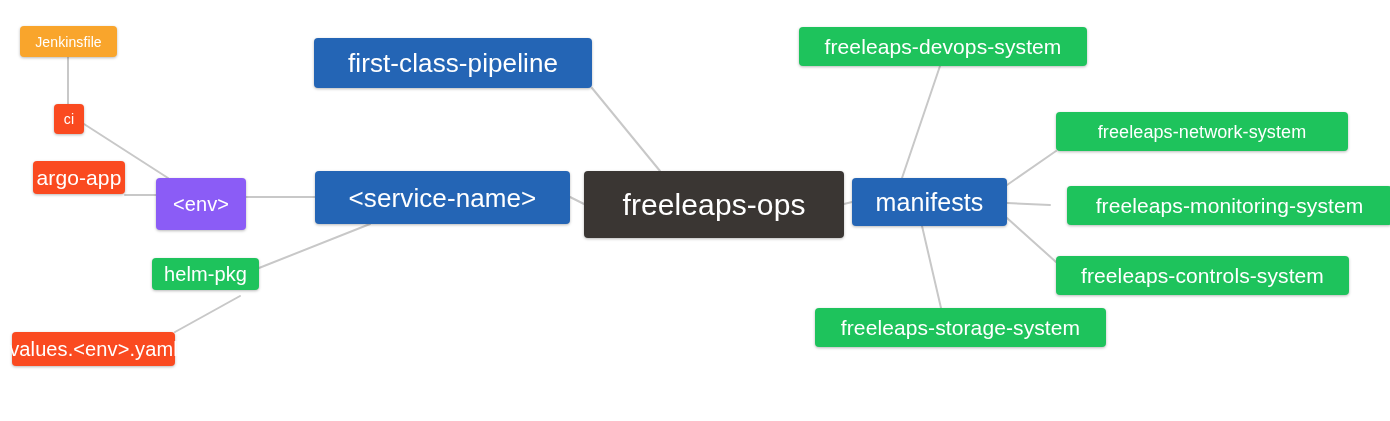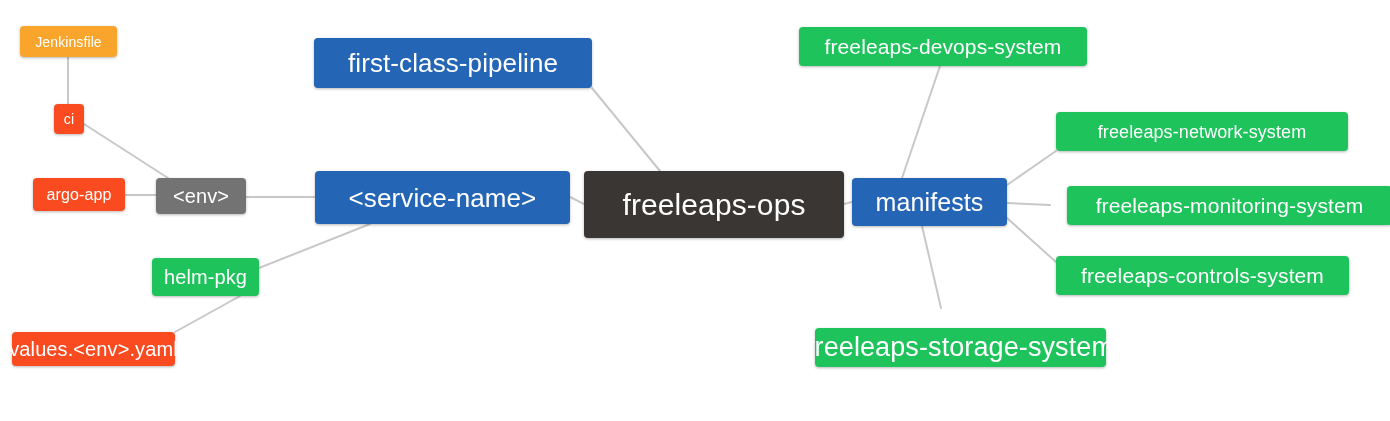--- a/index.html
+++ b/index.html
@@ -68,47 +68,47 @@
       </div>
       <div class="node" style="left: 315px; top: 171px; width: 255px; height: 53px; background: rgb(36, 101, 181); font-size: 26px;">
         <span class="node-label">&lt;service-name&gt;</span>
       </div>
       <div class="node" style="left: 314px; top: 38px; width: 278px; height: 50px; background: rgb(36, 101, 181); font-size: 26px;">
         <span class="node-label">first-class-pipeline</span>
       </div>
       <div class="node" style="left: 852px; top: 178px; width: 155px; height: 48px; background: rgb(36, 101, 181); font-size: 25px;">
         <span class="node-label">manifests</span>
       </div>
-      <div class="node" style="left: 156px; top: 178px; width: 90px; height: 36px; background: #737373; font-size: 20px;">
+      <div class="node" style="left: 156px; top: 178px; width: 90px; height: 52px; background: #8b5cf6; font-size: 20px;">
         <span class="node-label">&lt;env&gt;</span>
       </div>
-      <div class="node" style="left: 152px; top: 258px; width: 107px; height: 38px; background: rgb(30, 195, 92); font-size: 20px;">
+      <div class="node" style="left: 152px; top: 258px; width: 107px; height: 32px; background: rgb(30, 195, 92); font-size: 20px;">
         <span class="node-label">helm-pkg</span>
       </div>
       <div class="node" style="left: 20px; top: 26px; width: 97px; height: 31px; background: rgb(249, 165, 44); font-size: 14px;">
         <span class="node-label">Jenkinsfile</span>
       </div>
       <div class="node" style="left: 54px; top: 104px; width: 30px; height: 30px; background: rgb(250, 74, 32); font-size: 14px; text-align: right;">
         <span class="node-label">ci</span>
       </div>
-      <div class="node" style="left: 33px; top: 178px; width: 92px; height: 33px; background: rgb(250, 74, 32); font-size: 16px;">
+      <div class="node" style="left: 33px; top: 161px; width: 92px; height: 33px; background: rgb(250, 74, 32); font-size: 21px;">
         <span class="node-label">argo-app</span>
       </div>
       <div class="node" style="left: 12px; top: 332px; width: 163px; height: 34px; background: rgb(250, 74, 32); font-size: 20px; text-align: center;">
         <span class="node-label">values.&lt;env&gt;.yaml</span>
       </div>
       <div class="node" style="left: 799px; top: 27px; width: 288px; height: 39px; background: rgb(30, 195, 92); font-size: 21px;">
         <span class="node-label">freeleaps-devops-system</span>
       </div>
       <div class="node" style="left: 1056px; top: 112px; width: 292px; height: 39px; background: rgb(30, 195, 92); font-size: 18px;">
         <span class="node-label">freeleaps-network-system</span>
       </div>
       <div class="node" style="left: 1050px; top: 186px; width: 325px; height: 39px; background: rgb(30, 195, 92); font-size: 21px; margin-left: 17px;">
         <span class="node-label">freeleaps-monitoring-system</span>
       </div>
       <div class="node" style="left: 1056px; top: 256px; width: 293px; height: 39px; background: rgb(30, 195, 92); font-size: 21px; text-align: right;">
         <span class="node-label">freeleaps-controls-system</span>
       </div>
-      <div class="node" style="left: 815px; top: 308px; width: 291px; height: 39px; background: rgb(30, 195, 92); font-size: 27px; margin-top: 20px;">
+      <div class="node" style="left: 815px; top: 308px; width: 291px; height: 39px; background: rgb(30, 195, 92); font-size: 21px;">
         <span class="node-label">freeleaps-storage-system</span>
       </div>
     </div>
 </div>
 
 </body></html>

